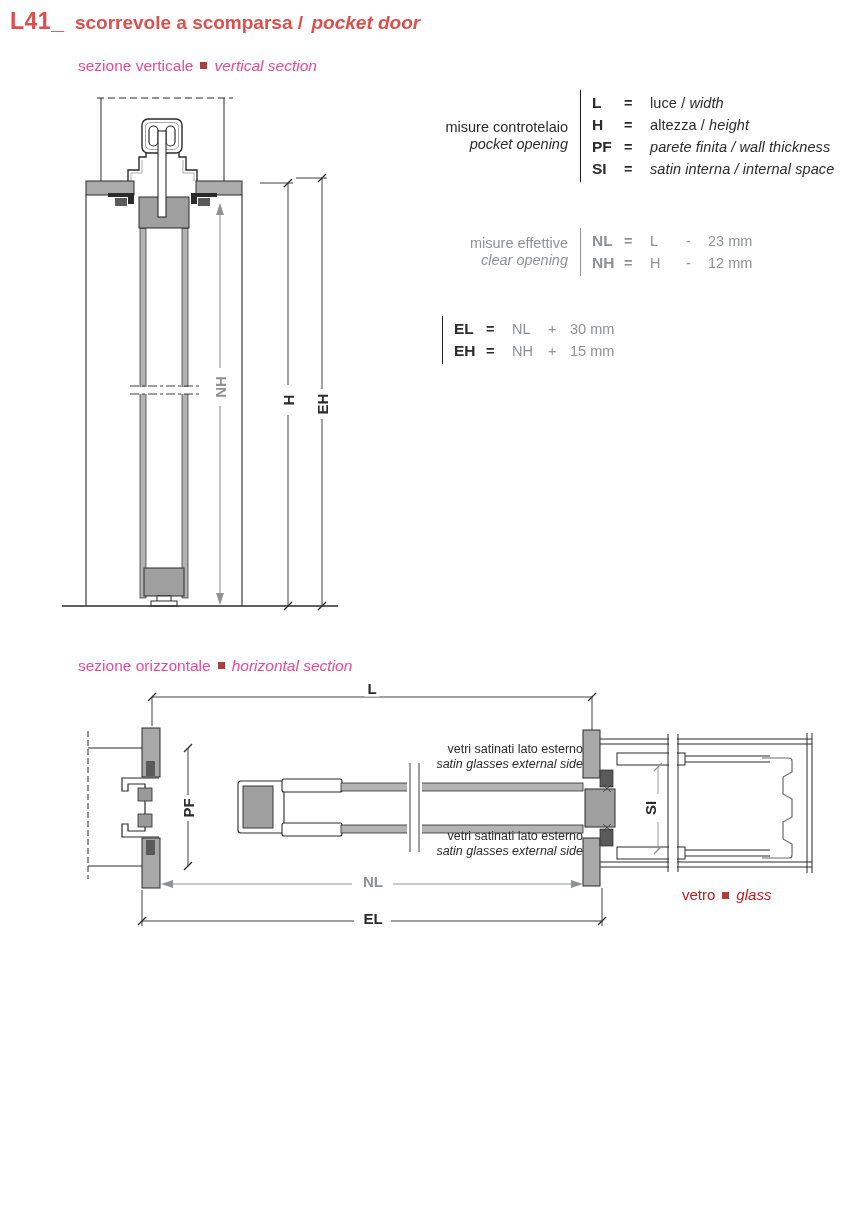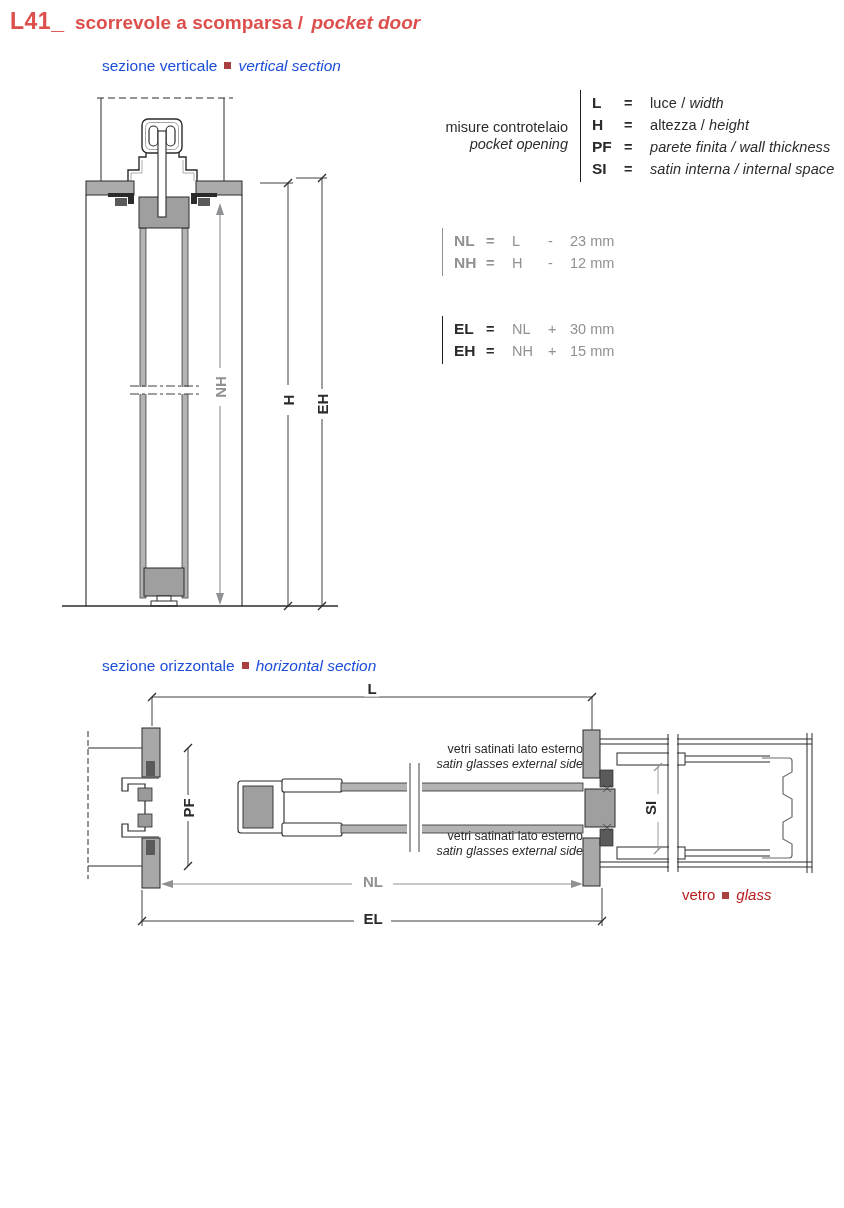--- a/index.html
+++ b/index.html
@@ -4,21 +4,21 @@
 <style>
   * { margin:0; padding:0; box-sizing:border-box; }
   body { background:#fff; font-family:"Liberation Sans", sans-serif; }
   .page { position:relative; width:844px; height:940px; background:#fff; overflow:hidden; color:#2b2b2b; }
 
   .title { position:absolute; left:10px; top:8px; white-space:nowrap; }
   .title .code { font-size:23px; font-weight:bold; color:var(--accent); letter-spacing:0.5px; }
   .title .t-it { font-size:19px; font-weight:bold; color:var(--accent); margin-left:6px; }
   .title .t-en { font-size:19px; font-weight:bold; font-style:italic; color:var(--accent); margin-left:4px; }
 
-  .sec-label { position:absolute; font-size:15.5px; color:#1d4ed8; white-space:nowrap;margin-left:24px; }
+  .sec-label { position:absolute; font-size:15.5px; color:#ec4899; white-space:nowrap; }
   .sec-label .en { font-style:italic; }
   .bullet { display:inline-block; width:7px; height:7px; background:var(--bullet); margin:0 7px 2px 7px; vertical-align:middle; }
 
   svg.drw { position:absolute; }
 
   
   .dim-label { position:absolute; font-size:15px; font-weight:bold; background:#fff; padding:1px 3px;
                white-space:nowrap; transform:translate(-50%,-50%); line-height:1; }
   .dim-label.rot { transform:translate(-50%,-50%) rotate(-90deg); }
   .gray { color:#8f9193; }
@@ -156,20 +156,24 @@
       </div>
       <div class="legend-row desc-ital">
         <span class="sym">SI</span>
           <span class="eq">=</span>
           <span class="desc"><span class="desc-it">satin interna /</span> <span class="desc-en">internal space</span></span>
       </div>
     </div>
   </div>
 
   <div class="legend-block b-gray" style="top:228px; height:48px;">
+    <div class="legend-lab">
+      <span>misure effettive</span>
+      <span class="en">clear opening</span>
+    </div>
     <div class="legend-sep"></div>
     <div class="legend-rows">
       <div class="legend-row">
         <span class="sym">NL</span>
           <span class="eq">=</span>
           <span class="operand">L</span>
           <span class="op">-</span>
           <span class="val">23 mm</span>
       </div>
       <div class="legend-row">

